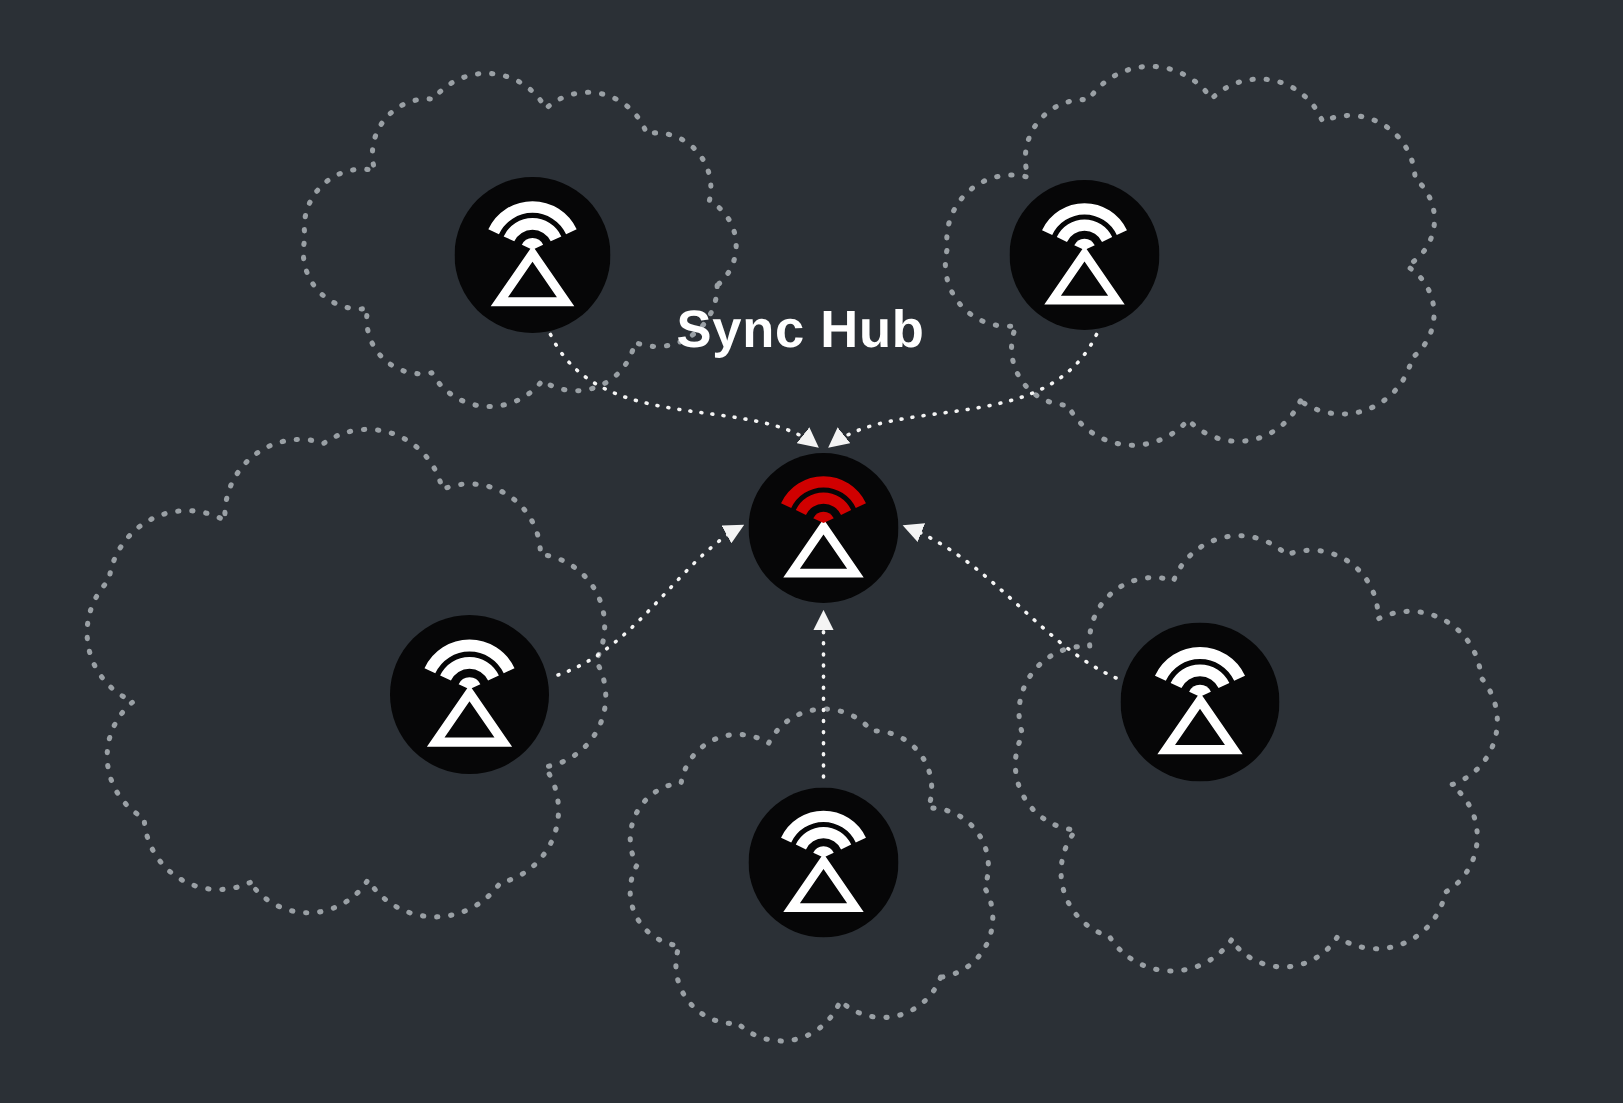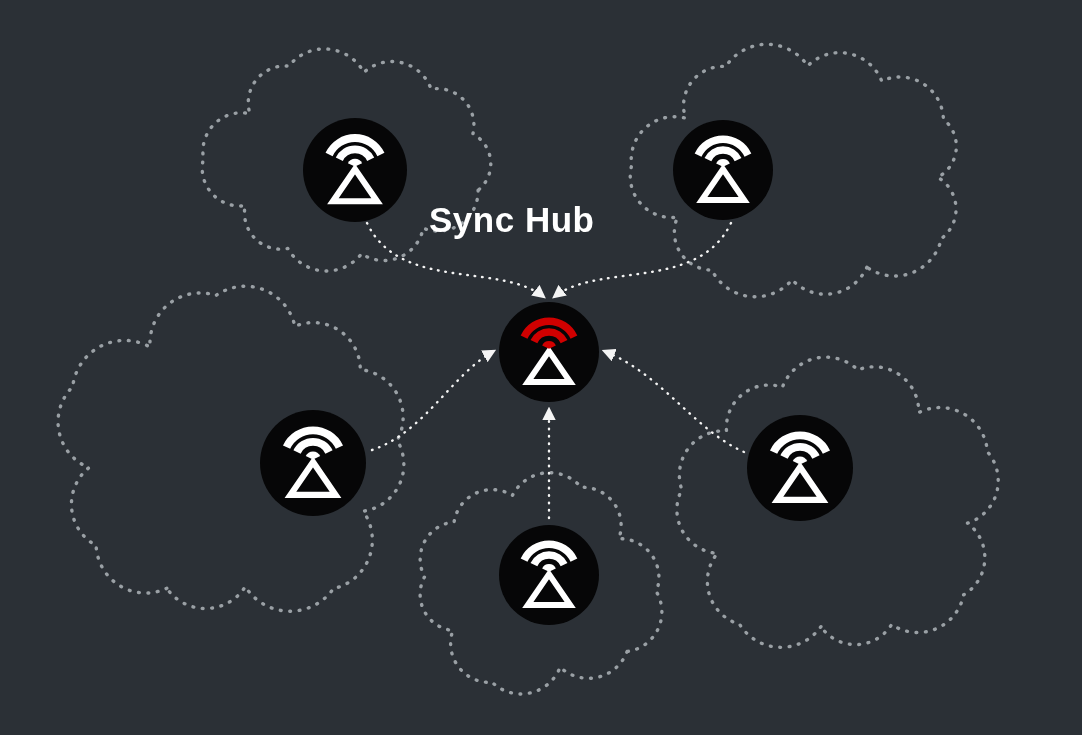--- a/index.html
+++ b/index.html
@@ -13,21 +13,21 @@
   .cloud{fill:none;stroke:var(--cloud);stroke-width:3.4;
     stroke-dasharray:0.8 8.6;stroke-linecap:round;stroke-linejoin:round;}
   .arrow{fill:none;stroke:var(--arrow);stroke-width:2.4;
     stroke-dasharray:0.6 6.8;stroke-linecap:round;}
   .node-circle{fill:var(--node-fill);}
   .fan-arc{fill:none;stroke:currentColor;stroke-width:9;stroke-linecap:butt;}
   .fan-wedge{fill:currentColor;stroke:none;}
   .node-triangle{fill:none;stroke:var(--icon);stroke-width:7;stroke-linejoin:miter;}
   .peer-node{color:var(--icon);}
   .hub-node{color:var(--hub-red);}
-  .diagram-title{position:absolute;left:429px;top:200px;color:var(--title);
+  .diagram-title{position:absolute;left:451px;top:200px;color:var(--title);
     font-size:35px;font-weight:bold;letter-spacing:0.5px;white-space:nowrap;}
 </style>
 </head>
 <body>
 
 <div class="canvas">
 
   <svg class="stage" viewBox="0 0 1082 735" aria-hidden="true">
     <defs>
       <marker id="arrowhead" viewBox="0 0 10 10" refX="8.2" refY="5" markerWidth="5.6" markerHeight="5.6" orient="auto-start-reverse">

